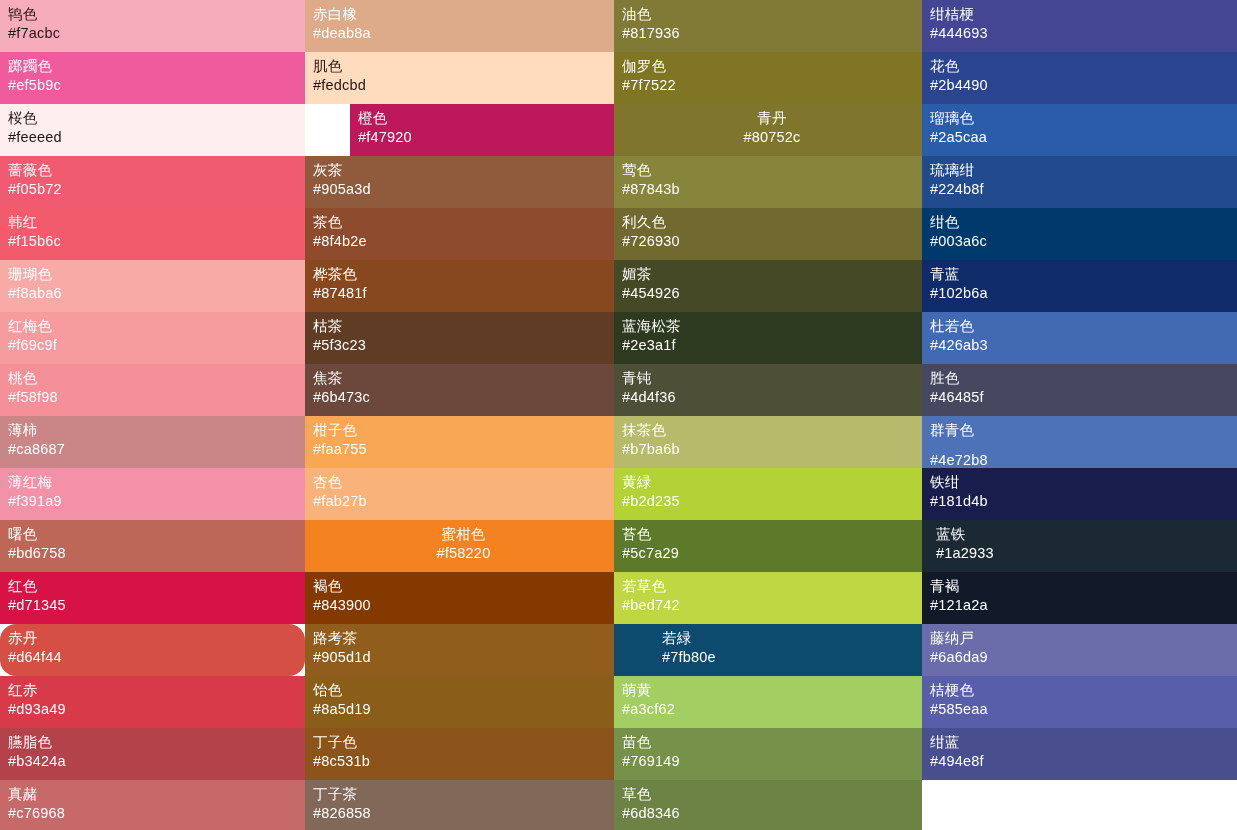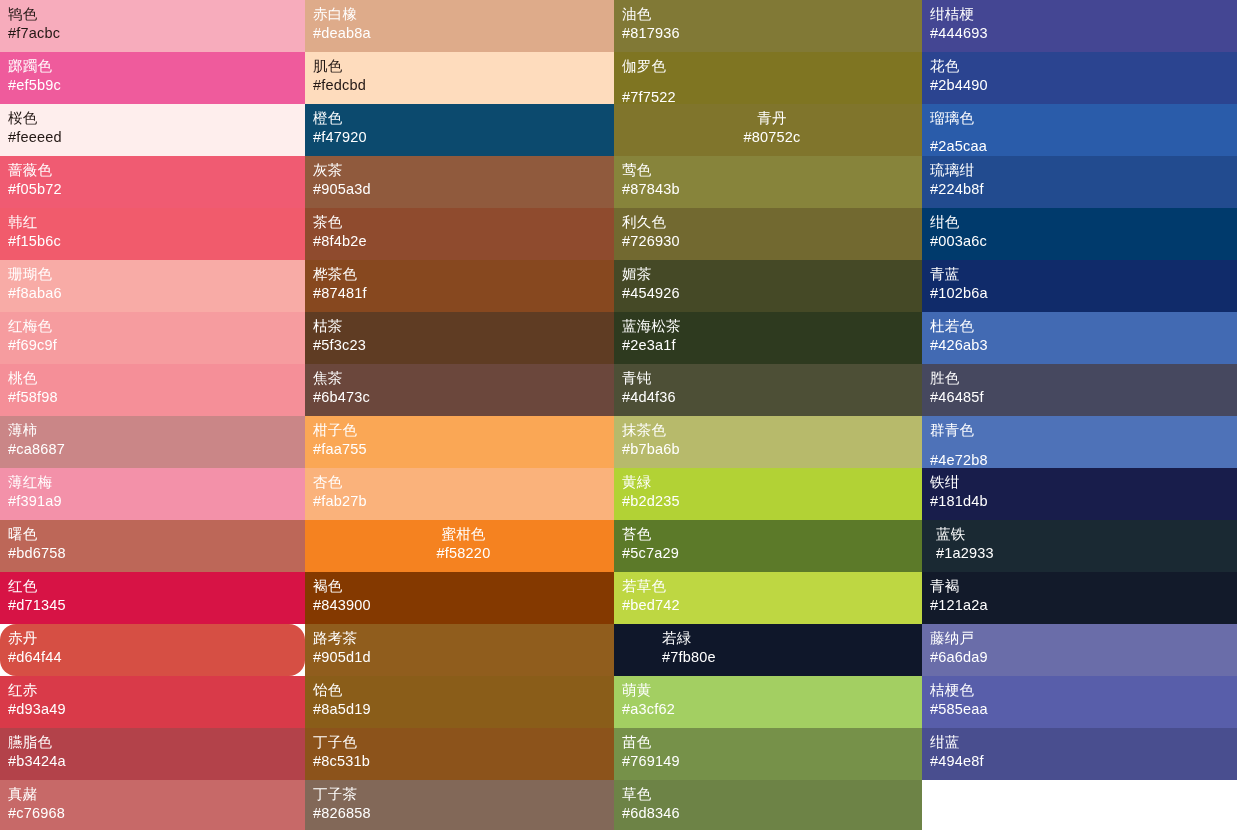--- a/index.html
+++ b/index.html
@@ -130,21 +130,21 @@
     </div>
     <div class="palette-column">
       <div class="swatch light-text" style="background: rgb(222, 171, 138);">
         <div class="swatch-name">赤白橡</div>
         <div class="swatch-hex">#deab8a</div>
       </div>
       <div class="swatch dark-text" style="background: rgb(254, 220, 189);">
         <div class="swatch-name">肌色</div>
         <div class="swatch-hex">#fedcbd</div>
       </div>
-      <div class="swatch light-text" style="background: #0c4a6e;">
+      <div class="swatch light-text" style="background: #be185d; margin-left: 45px;">
         <div class="swatch-name">橙色</div>
         <div class="swatch-hex">#f47920</div>
       </div>
       <div class="swatch light-text" style="background: rgb(144, 90, 61);">
         <div class="swatch-name">灰茶</div>
         <div class="swatch-hex">#905a3d</div>
       </div>
       <div class="swatch light-text" style="background: rgb(143, 75, 46);">
         <div class="swatch-name">茶色</div>
         <div class="swatch-hex">#8f4b2e</div>
@@ -192,21 +192,21 @@
       <div class="swatch light-text" style="background: rgb(130, 104, 88);">
         <div class="swatch-name">丁子茶</div>
         <div class="swatch-hex">#826858</div>
       </div>
     </div>
     <div class="palette-column">
       <div class="swatch light-text" style="background: rgb(129, 121, 54);">
         <div class="swatch-name">油色</div>
         <div class="swatch-hex">#817936</div>
       </div>
-      <div class="swatch light-text" style="background: rgb(127, 117, 34); gap: 12px;">
+      <div class="swatch light-text" style="background: rgb(127, 117, 34);">
         <div class="swatch-name">伽罗色</div>
         <div class="swatch-hex">#7f7522</div>
       </div>
       <div class="swatch light-text" style="background: rgb(128, 117, 44); align-items: center;">
         <div class="swatch-name">青丹</div>
         <div class="swatch-hex">#80752c</div>
       </div>
       <div class="swatch light-text" style="background: rgb(135, 132, 59);">
         <div class="swatch-name">莺色</div>
         <div class="swatch-hex">#87843b</div>
@@ -236,21 +236,21 @@
         <div class="swatch-hex">#b2d235</div>
       </div>
       <div class="swatch light-text" style="background: rgb(92, 122, 41);">
         <div class="swatch-name">苔色</div>
         <div class="swatch-hex">#5c7a29</div>
       </div>
       <div class="swatch light-text" style="background: rgb(190, 215, 66);">
         <div class="swatch-name">若草色</div>
         <div class="swatch-hex">#bed742</div>
       </div>
-      <div class="swatch light-text" style="background: #0f172a; padding-left: 48px;">
+      <div class="swatch light-text" style="background: #0c4a6e; padding-left: 48px;">
         <div class="swatch-name">若緑</div>
         <div class="swatch-hex">#7fb80e</div>
       </div>
       <div class="swatch light-text" style="background: rgb(163, 207, 98);">
         <div class="swatch-name">萌黄</div>
         <div class="swatch-hex">#a3cf62</div>
       </div>
       <div class="swatch light-text" style="background: rgb(118, 145, 73);">
         <div class="swatch-name">苗色</div>
         <div class="swatch-hex">#769149</div>
@@ -262,21 +262,21 @@
     </div>
     <div class="palette-column">
       <div class="swatch light-text" style="background: rgb(68, 70, 147);">
         <div class="swatch-name">绀桔梗</div>
         <div class="swatch-hex">#444693</div>
       </div>
       <div class="swatch light-text" style="background: rgb(43, 68, 144);">
         <div class="swatch-name">花色</div>
         <div class="swatch-hex">#2b4490</div>
       </div>
-      <div class="swatch light-text" style="background: rgb(42, 92, 170); gap: 9px;">
+      <div class="swatch light-text" style="background: rgb(42, 92, 170);">
         <div class="swatch-name">瑠璃色</div>
         <div class="swatch-hex">#2a5caa</div>
       </div>
       <div class="swatch light-text" style="background: rgb(34, 75, 143);">
         <div class="swatch-name">琉璃绀</div>
         <div class="swatch-hex">#224b8f</div>
       </div>
       <div class="swatch light-text" style="background: rgb(0, 58, 108);">
         <div class="swatch-name">绀色</div>
         <div class="swatch-hex">#003a6c</div>

